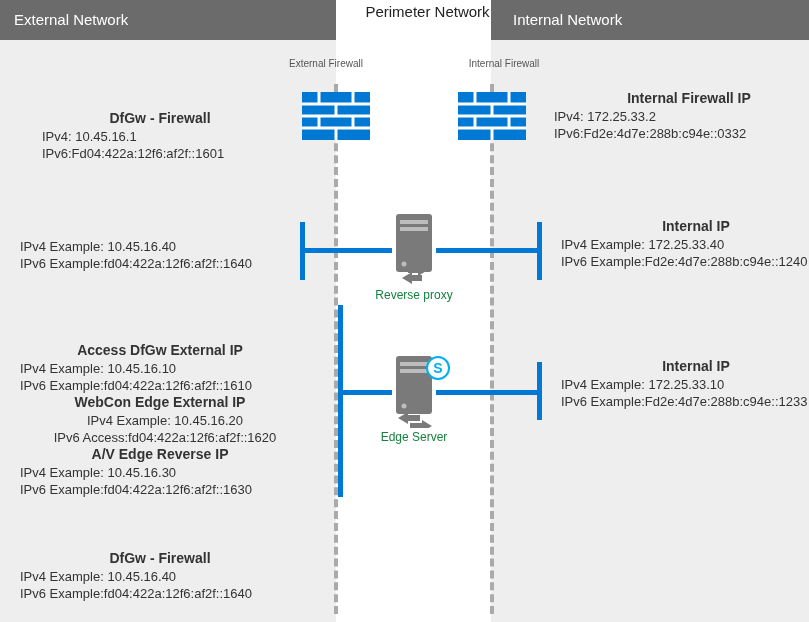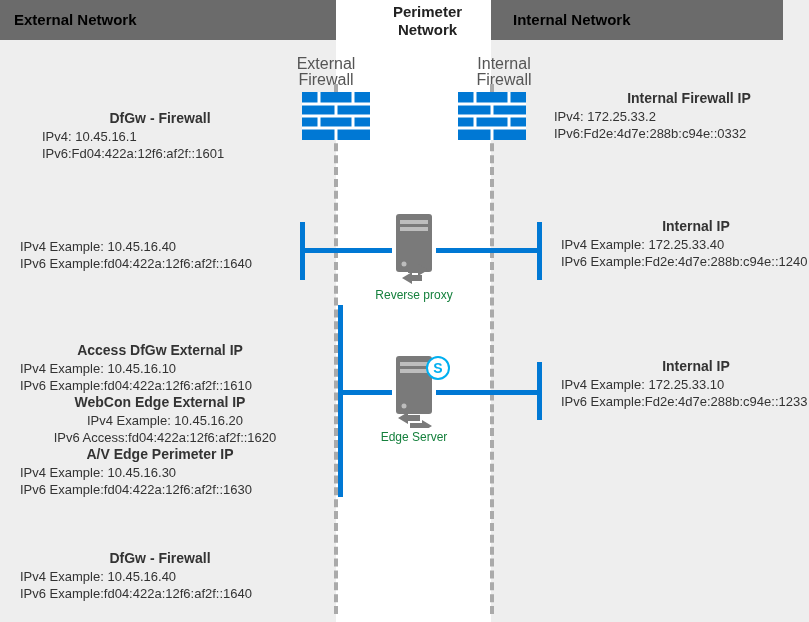--- a/index.html
+++ b/index.html
@@ -1,23 +1,23 @@
 <!DOCTYPE html>
 <html><head>
 <meta charset="utf-8">
 <style>
   * { box-sizing: border-box; margin: 0; padding: 0; }
   body { font-family: "Segoe UI", Arial, sans-serif; font-size: 13px; color: #333; }
   .canvas { position: relative; width: 809px; height: 622px; background: #eee; overflow: hidden; }
   .centerband { position:absolute; left:336px; top:0; width:155px; height:622px; background:#fff; }
-  .hdr { position:absolute; top:0; height:40px; line-height:40px; color:#000000; font-weight:700; font-size:15px; }
+  .hdr { position:absolute; top:0; height:40px; line-height:40px; color:#ffffff; font-weight:400; font-size:15px; }
   .hdr.left { left:0; width:336px; background:#6b6b6b; text-indent:14px; }
-  .hdr.right { left:491px; width:292px; background:#6b6b6b; text-indent:22px; }
-  .hdr.mid { position:absolute; left:336px; top:0; width:155px; text-align:center; color:#222; font-weight:700; font-size:15px; line-height:18px; padding-top:3px;padding-left:28px; }
-  .lbl { position:absolute; text-align:center; color:#555; font-size:16px; line-height:16px; }
+  .hdr.right { left:491px; width:318px; background:#6b6b6b; text-indent:22px; }
+  .hdr.mid { position:absolute; left:336px; top:0; width:155px; text-align:center; color:#222; font-weight:400; font-size:15px; line-height:18px; padding-top:3px;padding-left:28px; }
+  .lbl { position:absolute; text-align:center; color:#555; font-size:10px; line-height:16px; }
   .dash { position:absolute; top:84px; width:0; height:530px; border-left:4px dashed #aaa; }
   .block { position:absolute; line-height:17px; }
   .block h4 { font-weight:700; font-size:14px; margin-bottom:1px; }
   .block.l { text-align:left;margin-left:16px; }
   .block.c { text-align:center; width:300px;margin-top:20px; }
   .svgnode { position:absolute; }
   .nodecap { position:absolute; text-align:center; color:#15803d; font-size:12px; }
   .conn { position:absolute; background:#0078d4; }
   .connv { width:5px; }
   .connh { height:5px; }
@@ -124,21 +124,21 @@
   <h4>Access DfGw External IP</h4>
   <div style="text-align:left; padding-left:10px">
     <div>IPv4 Example: 10.45.16.10</div>
     <div>IPv6 Example:fd04:422a:12f6:af2f::1610</div>
   </div>
   <h4>WebCon Edge External IP</h4>
   <div style="text-align:center; padding-left:10px">
     <div>IPv4 Example: 10.45.16.20</div>
     <div>IPv6 Access:fd04:422a:12f6:af2f::1620</div>
   </div>
-  <h4>A/V Edge Perimeter IP</h4>
+  <h4>A/V Edge Reverse IP</h4>
   <div style="text-align:left; padding-left:10px">
     <div>IPv4 Example: 10.45.16.30</div>
     <div>IPv6 Example:fd04:422a:12f6:af2f::1630</div>
   </div>
 </div>
 
 <div class="block c" style="left:10px; top:530px">
   <h4>DfGw - Firewall</h4>
   <div style="text-align:left; padding-left:10px">
     <div>IPv4 Example: 10.45.16.40</div>

